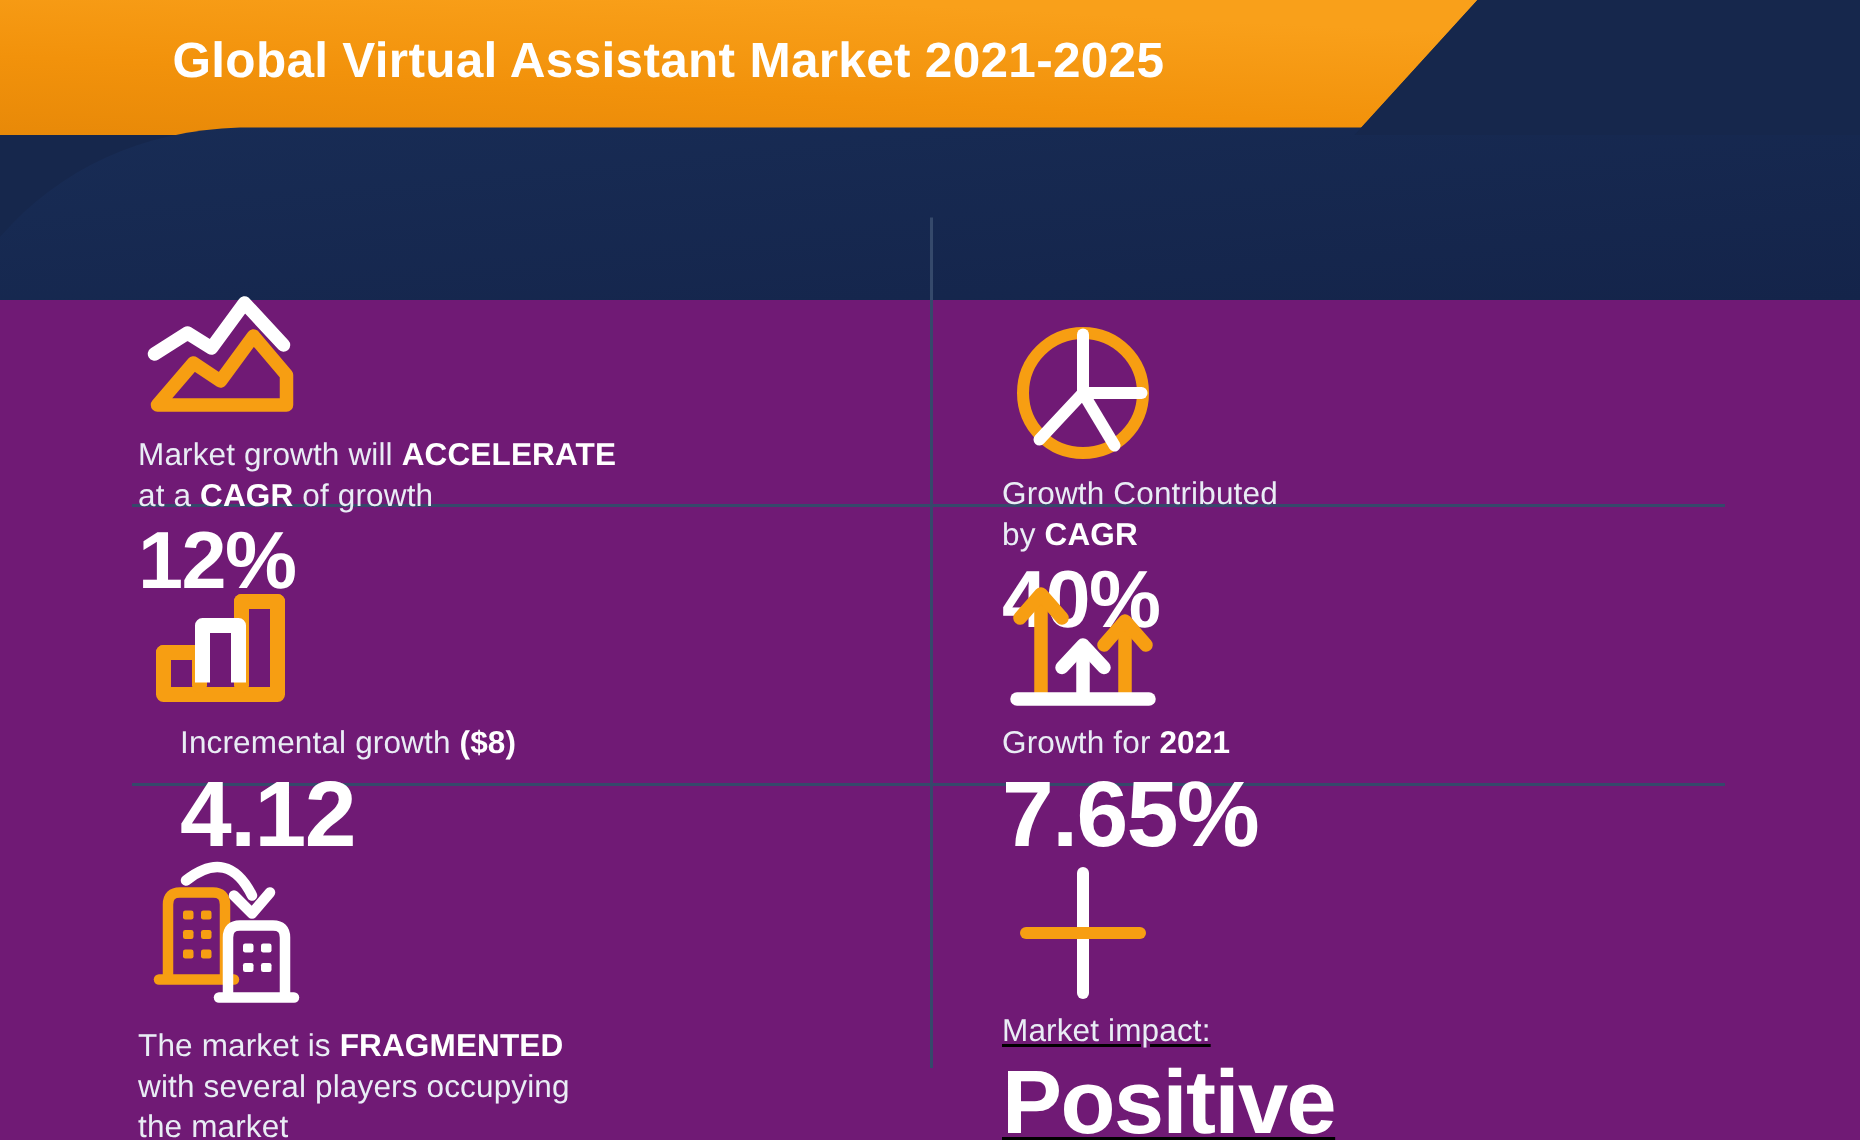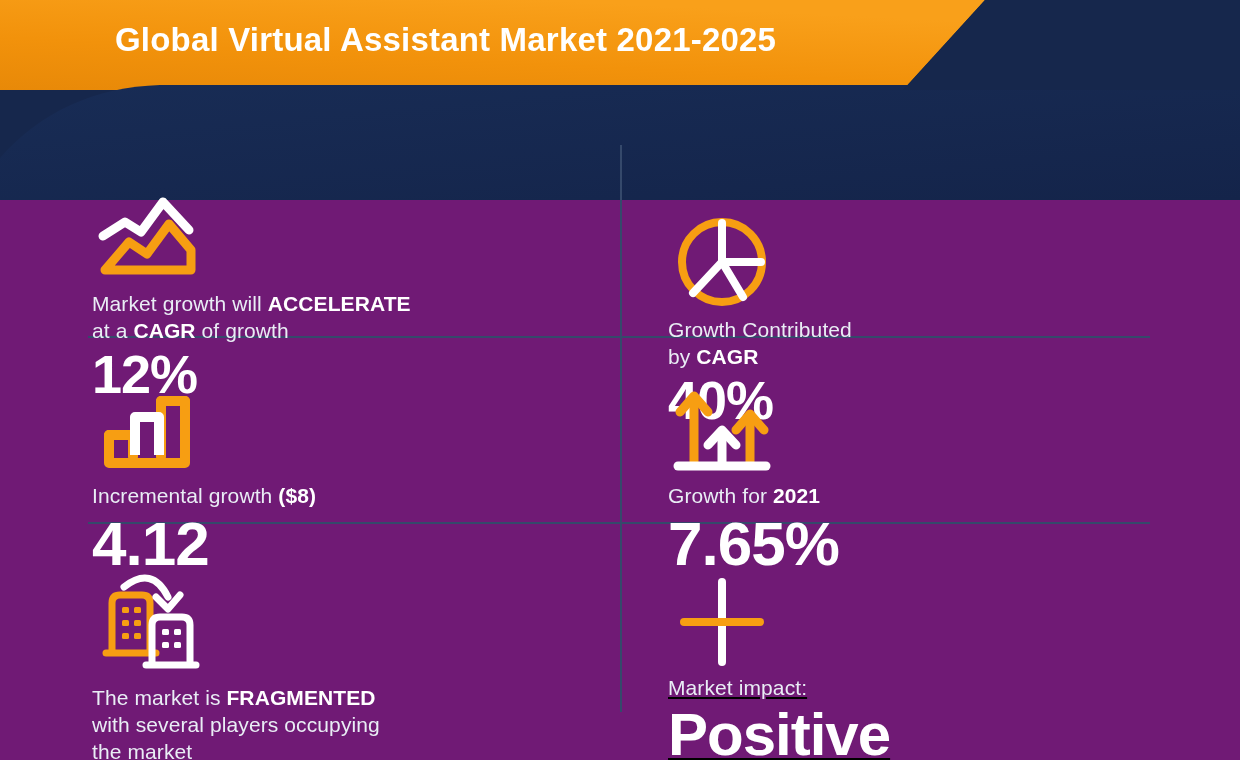--- a/index.html
+++ b/index.html
@@ -106,21 +106,21 @@
 
   #cell-cagr .cell-icon      { width: 110px; height: 100px; margin-right: 8px; margin-top: 18px; }
   #cell-apac .cell-icon      { width: 108px; height: 100px; margin-right: 12px; margin-top: 16px; }
   #cell-increment .cell-icon { width: 110px; height: 96px;  margin-right: 8px;  margin-top: 6px; }
   #cell-growth21 .cell-icon  { width: 108px; height: 96px;  margin-right: 12px; margin-top: 6px; }
   #cell-fragment .cell-icon  { width: 112px; height: 110px; margin-right: 6px;  margin-top: 2px; }
   #cell-impact .cell-icon    { width: 108px; height: 100px; margin-right: 12px; margin-top: 12px; }
 
   #cell-cagr .cell-text      { padding-top: 4px; }
   #cell-apac .cell-text      { padding-top: 4px; }
-  #cell-increment .cell-text { padding-top: 6px; }
+  #cell-increment .cell-text { padding-top: 6px; margin-left: 28px; }
   #cell-growth21 .cell-text  { padding-top: 6px; }
   #cell-fragment .cell-text  { padding-top: 12px; }
   #cell-impact .cell-text    { padding-top: 2px; }
 
   .gap-sm { height: 3px; }
 </style>
 </head>
 <body>
 
 <div id="infographic">

